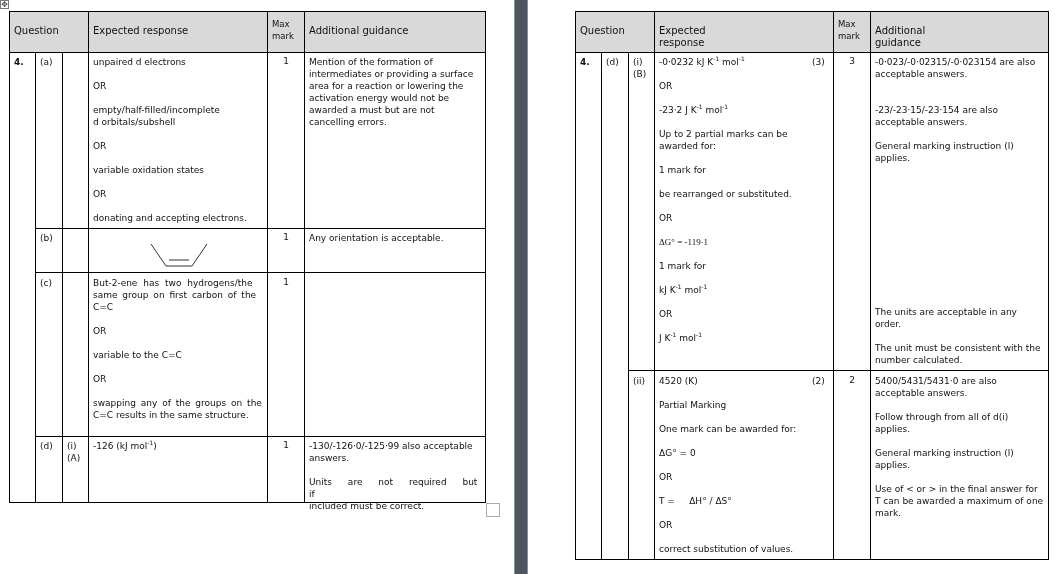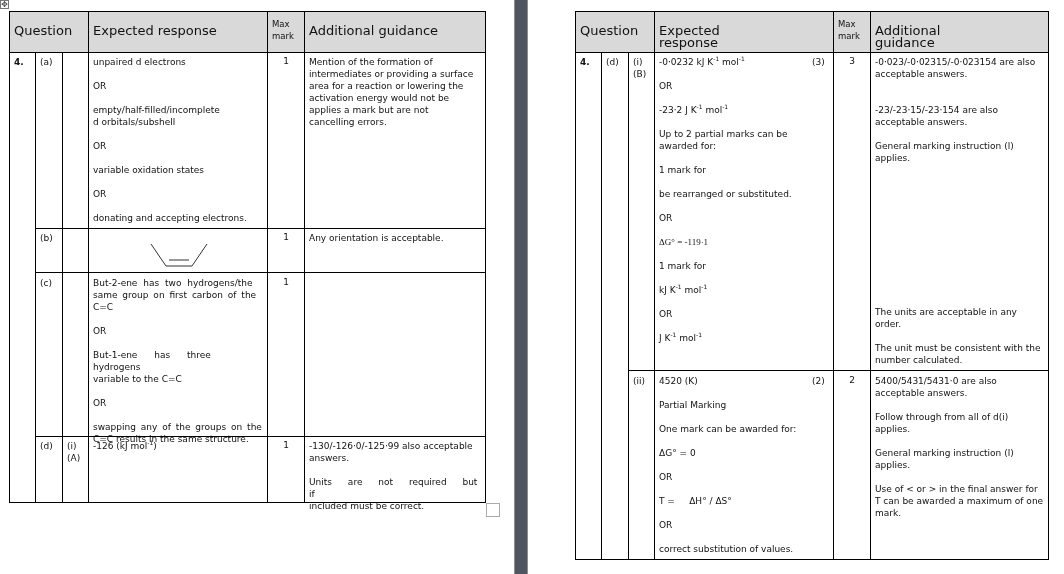--- a/index.html
+++ b/index.html
@@ -26,21 +26,21 @@
   .end-box {
     position: absolute; left: 486px; top: 503px; width: 14px; height: 14px;
     border: 1px solid #aaa; box-sizing: border-box; background: #fff;
   }
   .cell {
     position: absolute; box-sizing: border-box;
     font-size: 9px; line-height: 12px; color: #111;
   }
   .line { position: absolute; background: #000; }
   .hdr-bg { position: absolute; background: #d9d9d9; }
-  .hdr-text { position: absolute; font-size: 13px; line-height: 12px; color: #111; }
+  .hdr-text { position: absolute; font-size: 10px; line-height: 12px; color: #111; }
   .p { margin: 0 0 12px 0; }
   .p.last { margin-bottom: 0; }
   .justify { text-align: justify; text-align-last: left; }
   .mark { position: absolute; font-size: 9px; text-align: center; }
   sup { font-size: 6px; line-height: 0; vertical-align: 4px; }
   .bold { font-weight: bold; }
 </style>
 </head>
 <body>
 
@@ -87,41 +87,40 @@
       <div class="p">variable oxidation states</div>
       <div class="p">OR</div>
       <div class="p last">donating and accepting electrons.</div>
     </div>
     <div class="mark" style="left:268px; top:56px; width:36px;">1</div>
     <div class="cell" style="left:309px; top:56px; width:172px;">
       <div>Mention of the formation of</div>
       <div>intermediates or providing a surface</div>
       <div>area for a reaction or lowering the</div>
       <div>activation energy would not be</div>
-      <div>applies a mark but are not</div>
+      <div>awarded a must but are not</div>
       <div>cancelling errors.</div>
     </div>
 
     <div class="cell" style="left:40px; top:232px;">(b)</div>
     <svg style="position:absolute; left:148px; top:241px;" width="64" height="30" viewBox="0 0 64 30">
       <line x1="3" y1="3" x2="18" y2="25" stroke="#333" stroke-width="1"></line>
       <line x1="18" y1="25" x2="44" y2="25" stroke="#333" stroke-width="1"></line>
       <line x1="21" y1="19" x2="41" y2="19" stroke="#333" stroke-width="1"></line>
       <line x1="44" y1="25" x2="59" y2="3" stroke="#333" stroke-width="1"></line>
     </svg>
     <div class="mark" style="left:268px; top:232px; width:36px;">1</div>
     <div class="cell" style="left:309px; top:232px; width:172px;">Any orientation is acceptable.</div>
 
     <div class="cell" style="left:40px; top:277px;">(c)</div>
     <div class="cell" style="left:93px; top:277px; width:172px;">
       <div class="justify" style="word-spacing:3px;">But-2-ene has two hydrogens/the</div>
       <div class="justify" style="word-spacing:2px;">same group on first carbon of the</div>
       <div class="p">C=C</div>
       <div class="p">OR</div>
-      <div style="word-spacing:14px;">But-1-ene has three hydrogens</div>
       <div class="p">variable to the C=C</div>
       <div class="p">OR</div>
       <div style="word-spacing:2px;">swapping any of the groups on the</div>
       <div>C=C results in the same structure.</div>
     </div>
     <div class="mark" style="left:268px; top:277px; width:36px;">1</div>
 
     <div class="cell" style="left:40px; top:440px;">(d)</div>
     <div class="cell" style="left:67px; top:440px;">
       <div>(i)</div>

